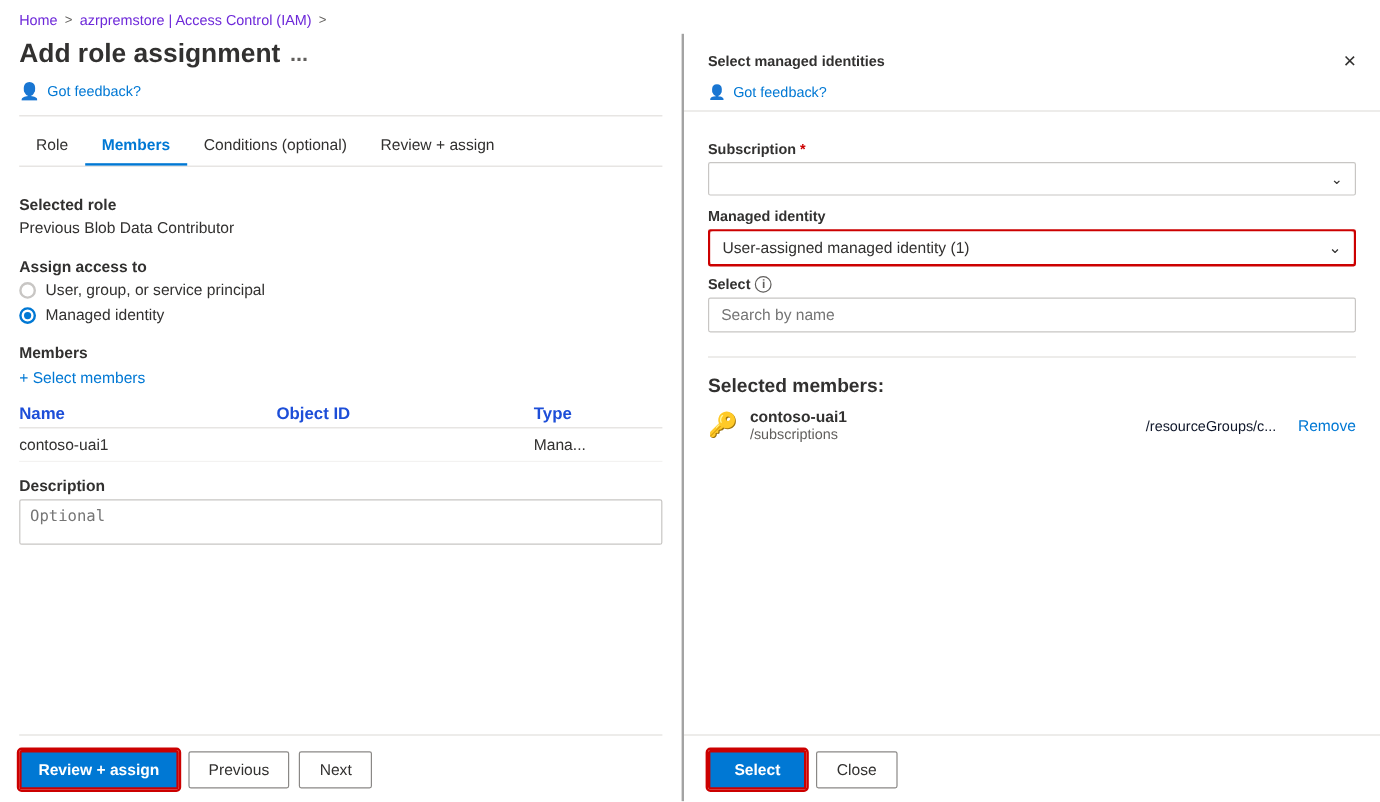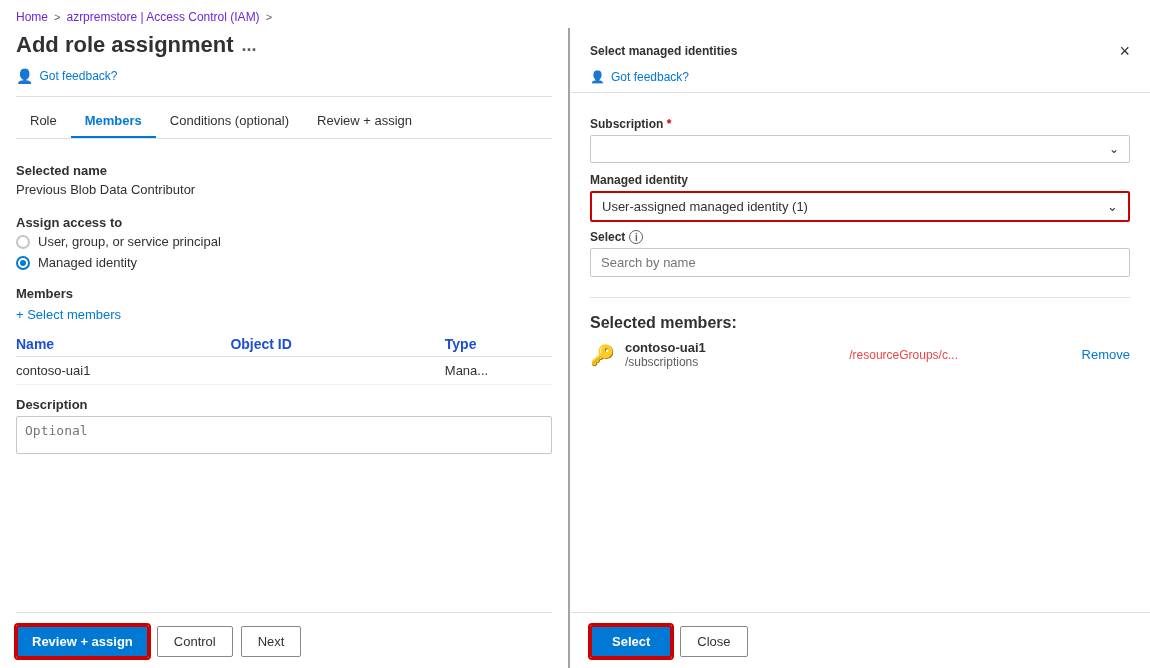--- a/index.html
+++ b/index.html
@@ -82,21 +82,21 @@
 
     .search-input { width: 100%; border: 1px solid #c8c6c4; padding: 6px 10px; font-size: 13px; border-radius: 2px; outline: none; color: #605e5c; }
 
     .selected-members-section { margin-top: 20px; padding-top: 16px; border-top: 1px solid #e1dfdd; }
     .selected-members-label { font-size: 16px; font-weight: 600; margin-bottom: 8px; }
     .member-item { display: flex; align-items: center; gap: 10px; margin-bottom: 6px; }
     .member-icon { font-size: 20px; }
     .member-info { flex: 1; }
     .member-name { font-size: 13px; font-weight: 600; color: #323130; }
     .member-path { font-size: 12px; color: #605e5c; }
-    .member-resource { font-size: 12px; color: #ef4444; flex: 1; margin-right: 8px; }
+    .member-resource { font-size: 12px; color: #0f172a; flex: 1; text-align: right; margin-right: 8px; }
     .remove-link { color: #0078d4; cursor: pointer; font-size: 13px; text-decoration: none; flex-shrink: 0; }
 
     .panel-footer { display: flex; align-items: center; gap: 8px; padding: 12px 20px 10px; border-top: 1px solid #e1dfdd; }
     .btn-select { background: #0078d4; color: #fff; border: 2px solid #c00; padding: 7px 20px; font-size: 13px; cursor: pointer; border-radius: 2px; font-weight: 600; outline: 2px solid #c00; }
     .btn-close { background: #fff; color: #323130; border: 1px solid #8a8886; padding: 7px 16px; font-size: 13px; cursor: pointer; border-radius: 2px; }
   </style>
 </head>
 <body>
 
 <div class="breadcrumb">
@@ -121,21 +121,21 @@
 
     <div class="divider"></div>
 
     <div class="tabs">
       <span class="tab">Role</span>
       <span class="tab active">Members</span>
       <span class="tab">Conditions (optional)</span>
       <span class="tab">Review + assign</span>
     </div>
 
-    <div class="section-label">Selected name</div>
+    <div class="section-label">Selected role</div>
     <div class="section-value">Previous Blob Data Contributor</div>
 
     <div class="section-label">Assign access to</div>
     <div class="radio-group">
       <div class="radio-item">
         <div class="radio-circle"></div>
         <span>User, group, or service principal</span>
       </div>
       <div class="radio-item">
         <div class="radio-circle selected"></div>
@@ -155,21 +155,21 @@
       <span class="col-name">contoso-uai1</span>
       <span class="col-id"></span>
       <span class="col-type">Mana...</span>
     </div>
 
     <div class="desc-label">Description</div>
     <textarea class="desc-input" placeholder="Optional" style=""></textarea>
 
     <div class="left-footer">
       <button class="btn-review">Review + assign</button>
-      <button class="btn-outline">Control</button>
+      <button class="btn-outline">Previous</button>
       <button class="btn-outline">Next</button>
     </div>
   </div>
 
   <div class="right-panel">
     <div class="panel-header">
       <span class="panel-title">Select managed identities</span>
       <button class="close-btn">×</button>
     </div>
 

